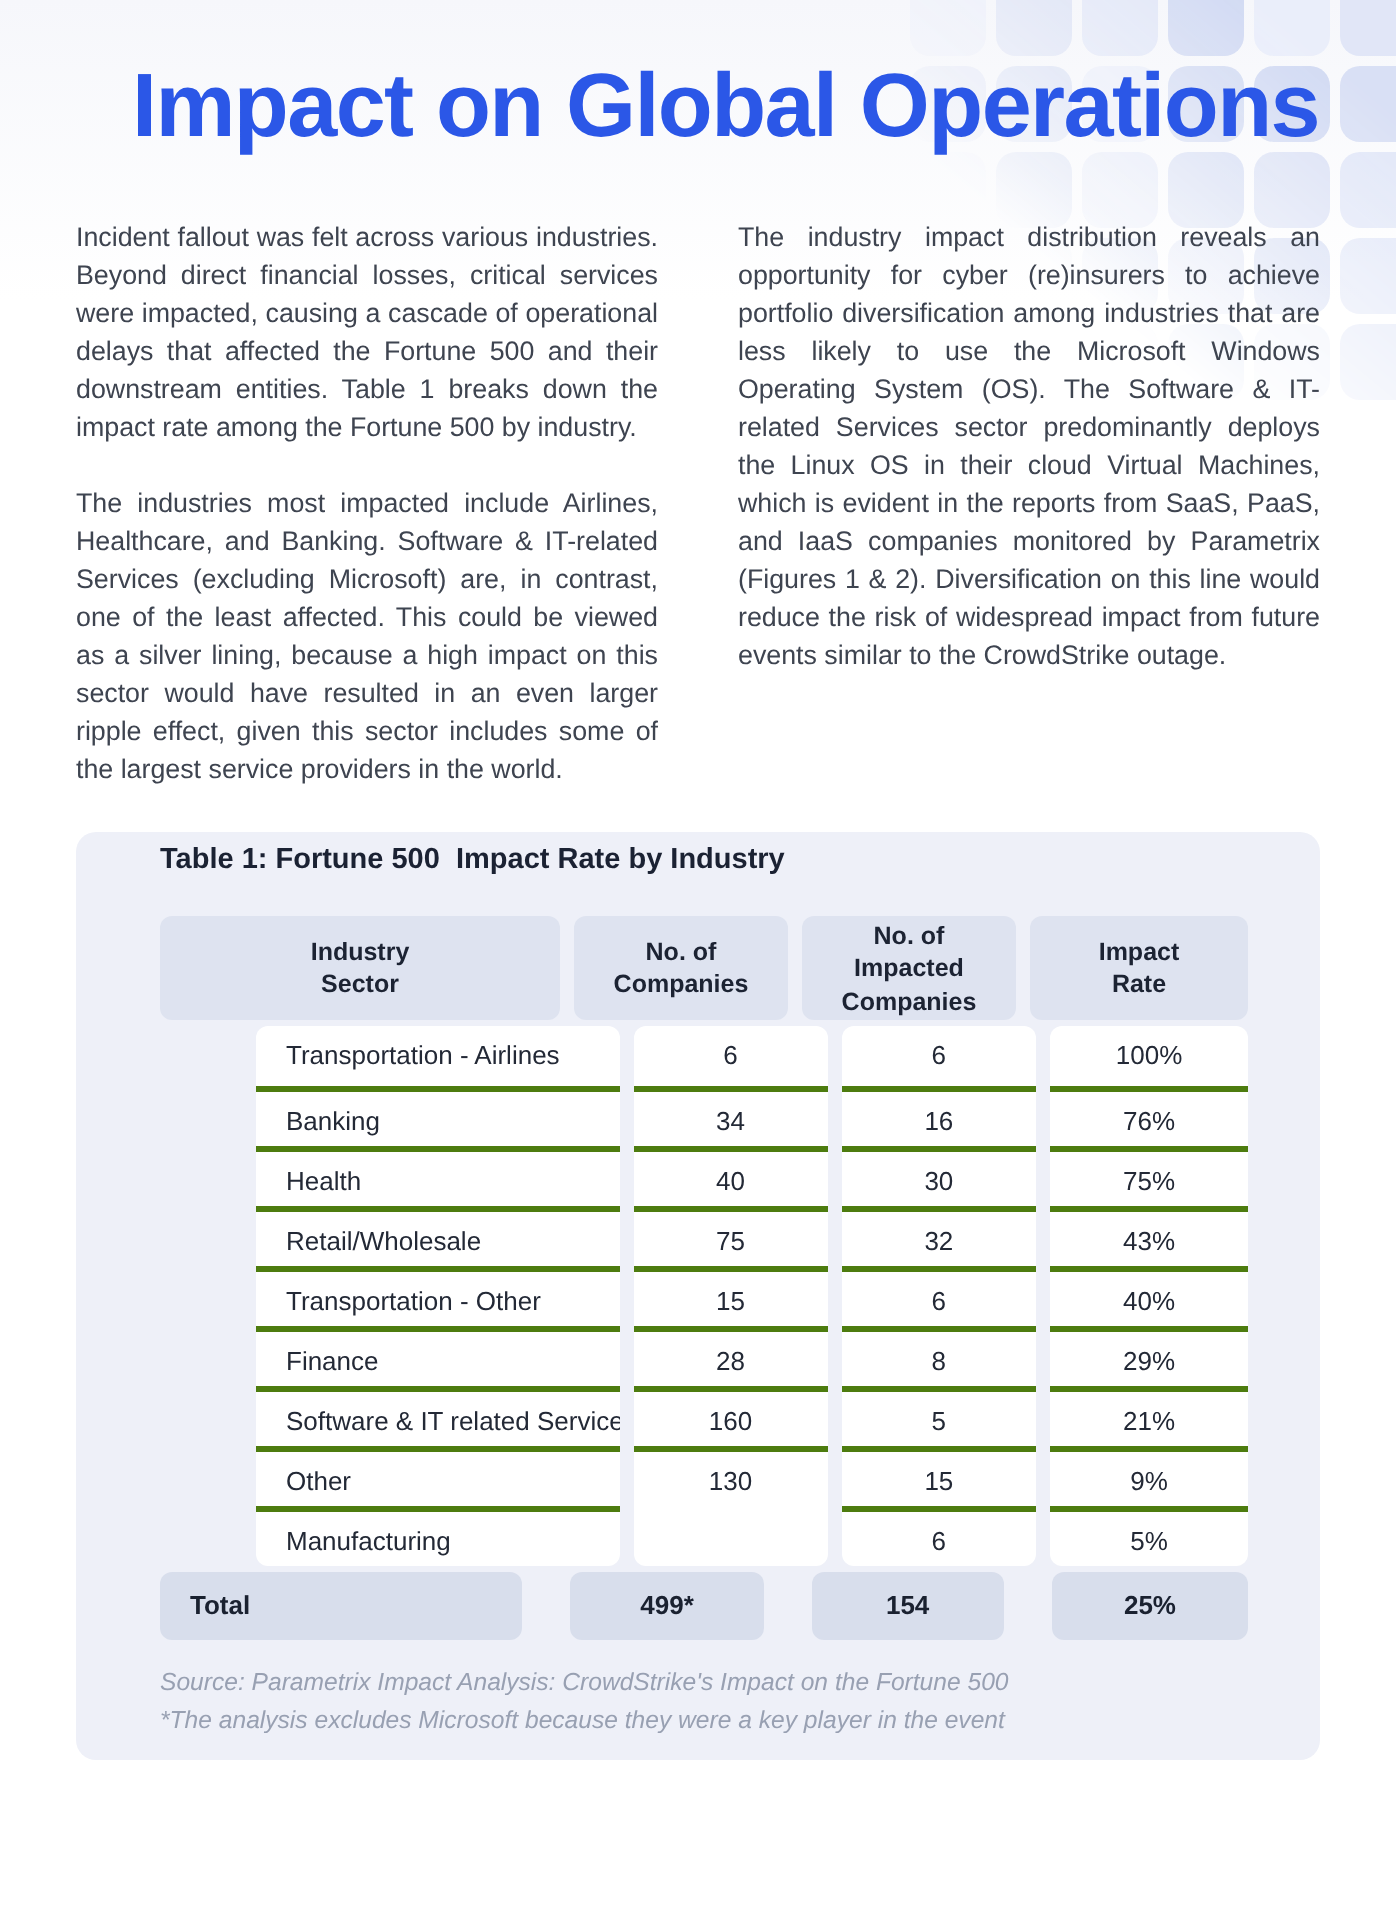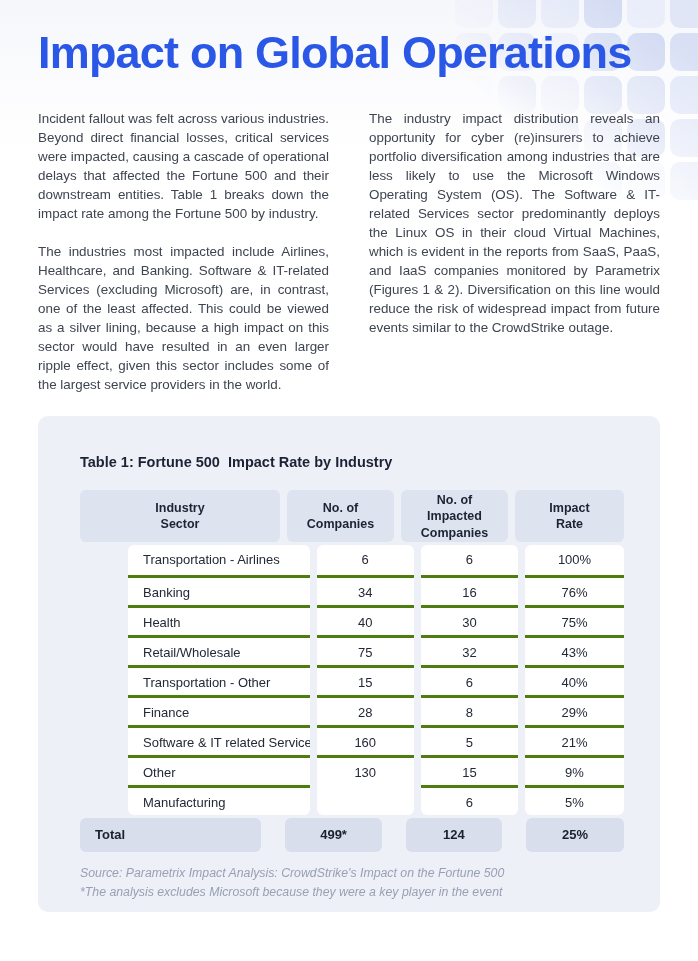--- a/index.html
+++ b/index.html
@@ -28,21 +28,21 @@
     -webkit-mask-image: linear-gradient(to bottom left, rgba(0,0,0,0.95) 18%, rgba(0,0,0,0) 70%);
     mask-image: linear-gradient(to bottom left, rgba(0,0,0,0.95) 18%, rgba(0,0,0,0) 70%);
     z-index: 0;
   }
   .tile { width: 38px; height: 38px; border-radius: 10px; background: #cfd8f2; }
   .tile:nth-child(3n)   { background: #dfe5f7; }
   .tile:nth-child(4n+1) { background: #e9edfa; }
   .tile:nth-child(7n)   { background: #c3cfee; }
   .tile:nth-child(5n+2) { background: #d7def4; }
 
-  .page-header { position: relative; padding: 26px 24px 0 38px; z-index: 1; }
+  .page-header { position: relative; padding: 26px 24px 0 38px; z-index: 1; margin-left: 28px; }
   .page-title {
     color: #2b57e7;
     font-size: 45px;
     font-weight: bold;
     line-height: 1.22;
     letter-spacing: -0.8px;
   }
   .page-title span { display: block; }
 
   .intro {
@@ -61,21 +61,21 @@
     text-align: justify;
     margin-bottom: 19px;
   }
   .intro p:last-child { margin-bottom: 0; }
 
   .table-card {
     position: relative;
     margin: 22px 38px 0 38px;
     background: #eef0f8;
     border-radius: 10px;
-    padding: 38px 36px 10px 42px;
+    padding: 6px 36px 10px 42px;
     z-index: 1;
   }
   .table-title {
     font-size: 14.5px;
     font-weight: bold;
     color: #1b2233;
     white-space: pre-wrap;
     margin-bottom: 20px;
   }
 
@@ -247,21 +247,21 @@
         <div class="td">29%</div>
         <div class="td">21%</div>
         <div class="td">9%</div>
         <div class="td">5%</div>
       </div>
     </div>
 
     <div class="tbl-total">
       <div class="tt label w-sector">Total</div>
       <div class="tt w-num">499*</div>
-      <div class="tt w-num">124</div>
+      <div class="tt w-num">154</div>
       <div class="tt w-rate">25%</div>
     </div>
 
     <div class="footnotes">
       <div class="footnote">Source: Parametrix Impact Analysis: CrowdStrike's Impact on the Fortune 500</div>
       <div class="footnote">*The analysis excludes Microsoft because they were a key player in the event</div>
     </div>
   </div>
 
 </div>

